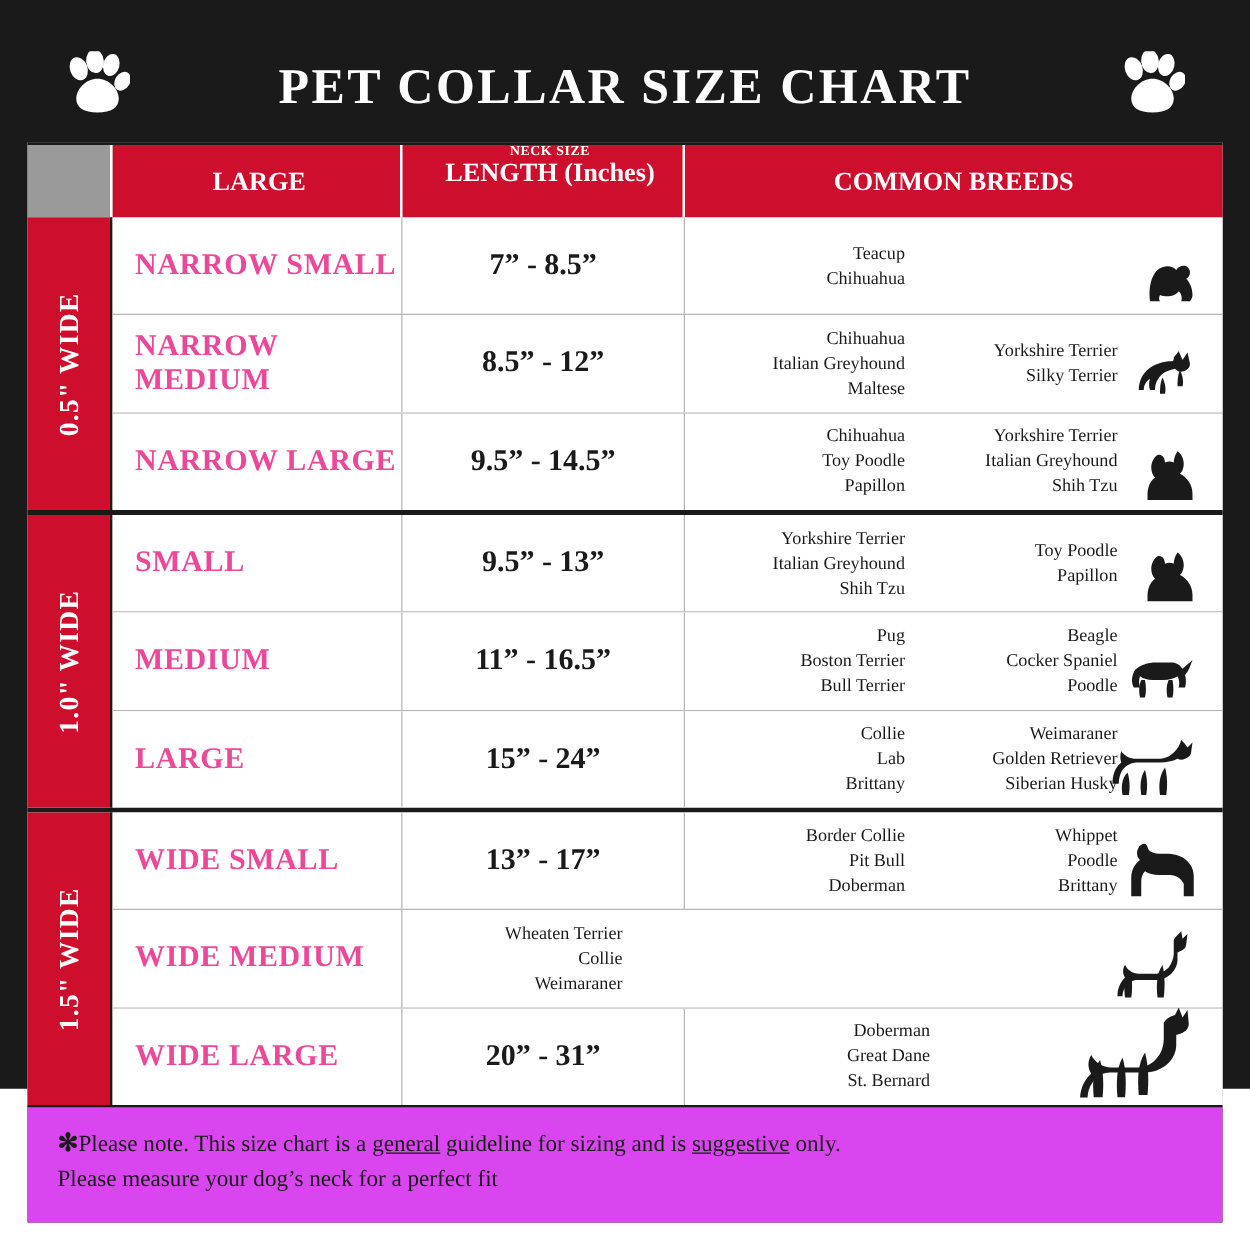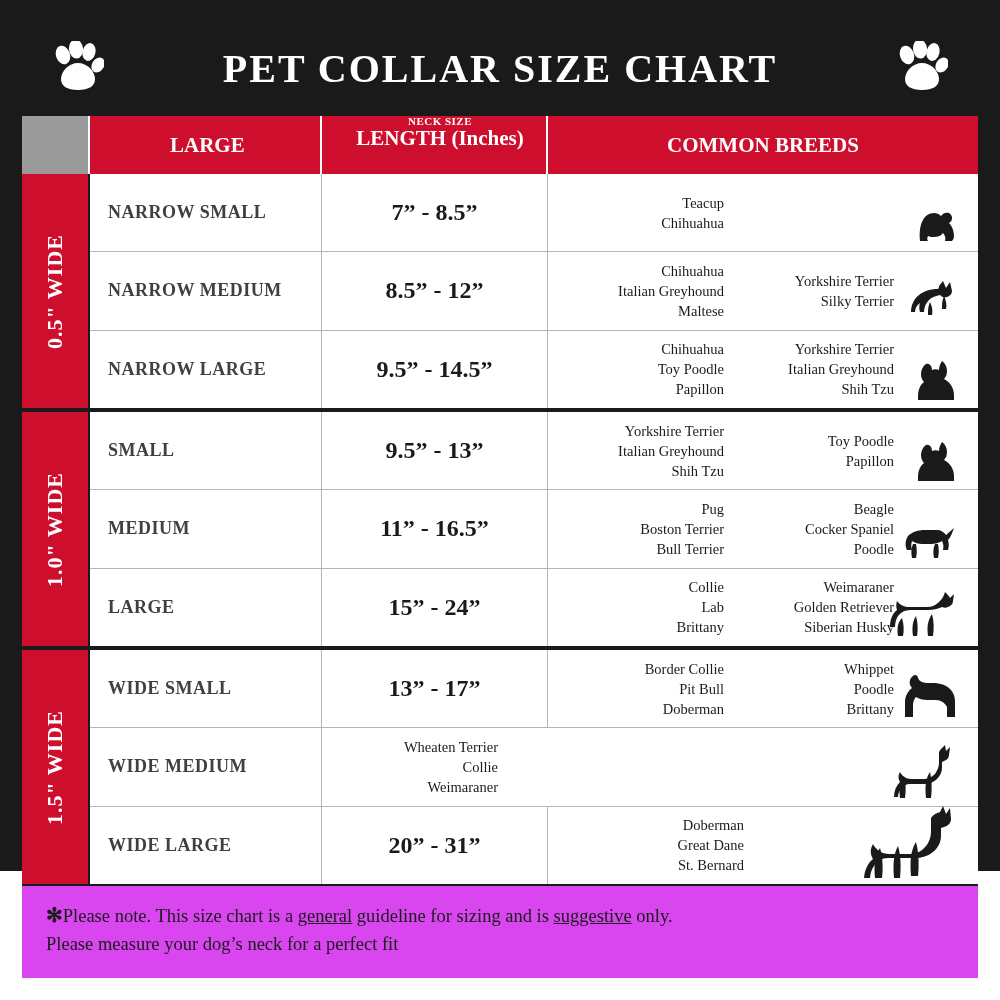--- a/index.html
+++ b/index.html
@@ -122,23 +122,23 @@
     display: flex;
     border-bottom: 1px solid #b5b5b5;
     background: #ffffff;
   }
   .row:last-child { border-bottom: none; }
   .cell-size {
     width: 232px;
     display: flex;
     align-items: center;
     padding-left: 18px;
-    font-size: 18px;
-    font-weight: bold;
-    color: #404040;
+    font-size: 24px;
+    font-weight: bold;
+    color: #ec4899;
     border-right: 1px solid #b5b5b5;
     letter-spacing: 0.5px;
   }
   .cell-length {
     width: 226px;
     display: flex;
     align-items: center;
     justify-content: center;
     font-size: 24px;
     font-weight: bold;

